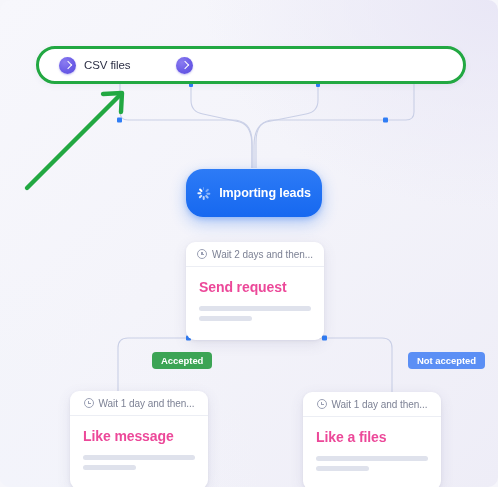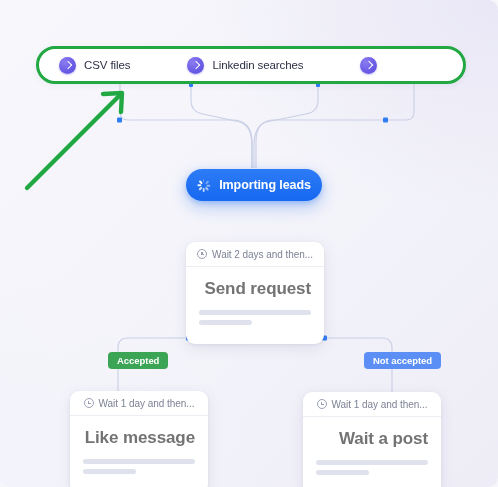--- a/index.html
+++ b/index.html
@@ -37,21 +37,20 @@
     left: 36px;
     top: 46px;
     width: 430px;
     height: 38px;
     background: #ffffff;
     border: 3px solid #22a842;
     border-radius: 20px;
     display: flex;
     align-items: center;
     box-shadow: 0 2px 6px rgba(80,80,140,0.07);
-    gap: 11px;
   }
 
   .chip {
     display: flex;
     align-items: center;
     gap: 8px;
     padding: 0 10px;
     height: 100%;
     white-space: nowrap;
   }
@@ -85,21 +84,21 @@
     color: #2c2f45;
     letter-spacing: -0.1px;
   }
 
   
   #importing-button {
     position: absolute;
     left: 186px;
     top: 169px;
     width: 136px;
-    height: 32px;
+    height: 48px;
     border: none;
     border-radius: 17px;
     background: linear-gradient(180deg, #2d7bf6 0%, #1668f0 100%);
     color: #ffffff;
     display: flex;
     align-items: center;
     justify-content: center;
     gap: 9px;
     cursor: pointer;
     box-shadow: 0 6px 16px rgba(30,110,240,0.32), 0 2px 5px rgba(30,110,240,0.25);
@@ -172,26 +171,25 @@
 
   .card-head-label {
     font-size: 10px;
     color: #7d8295;
     letter-spacing: -0.05px;
   }
 
   .card-body { padding: 12px 13px 14px 13px; }
 
   .card-title {
-    font-size: 17px;
+    font-size: 14px;
     font-weight: bold;
-    color: #737373;
+    color: #ec4899;
     letter-spacing: -0.1px;
     margin-bottom: 11px;
-    text-align: right;
   }
 
   .bar {
     height: 5px;
     border-radius: 3px;
     background: #dfe2ec;
     margin-bottom: 5px;
   }
   .bar.short { width: 47%; }
   .bar.long  { width: 100%; }
@@ -205,20 +203,21 @@
     position: absolute;
     height: 17px;
     padding: 0 9px;
     border-radius: 4px;
     display: flex;
     align-items: center;
     font-size: 9.5px;
     font-weight: bold;
     color: #ffffff;
     letter-spacing: -0.05px;
+    margin-left: 44px;
   }
   #badge-accepted {
     left: 108px; top: 352px;
     background: #3aa košt;
   }
   #badge-accepted { background: #3ca455; }
   #badge-not-accepted {
     left: 364px; top: 352px;
     background: #5b8ff5;
   }
@@ -272,24 +271,20 @@
     </g>
   </svg>
 
   <div id="source-bar">
     <div class="chip">
       <span class="chip-icon"></span>
       <span class="chip-label">CSV files</span>
     </div>
     <div class="chip">
       <span class="chip-icon"></span>
-      <span class="chip-label">Linkedin searches</span>
-    </div>
-    <div class="chip">
-      <span class="chip-icon"></span>
 
     </div>
   </div>
 
   <button id="importing-button">
     <span class="spinner-wrap">
       <span class="spinner" id="spinner"><span style="transform: rotate(0deg); opacity: 0.3;"></span><span style="transform: rotate(45deg); opacity: 0.4;"></span><span style="transform: rotate(90deg); opacity: 0.5;"></span><span style="transform: rotate(135deg); opacity: 0.6;"></span><span style="transform: rotate(180deg); opacity: 0.7;"></span><span style="transform: rotate(225deg); opacity: 0.8;"></span><span style="transform: rotate(270deg); opacity: 0.9;"></span><span style="transform: rotate(315deg); opacity: 1;"></span></span>
     </span>
     <span id="importing-label">Importing leads</span>
   </button>
@@ -324,19 +319,19 @@
       <div class="bar short"></div>
     </div>
   </div>
 
   <div class="card" id="card-like-post">
     <div class="card-head">
       <span class="clock-icon"></span>
       <span class="card-head-label">Wait 1 day and then...</span>
     </div>
     <div class="card-body">
-      <div class="card-title">Wait a post</div>
+      <div class="card-title">Like a files</div>
       <div class="bar long"></div>
       <div class="bar short"></div>
     </div>
   </div>
 
 </div>
 
 </body></html>

